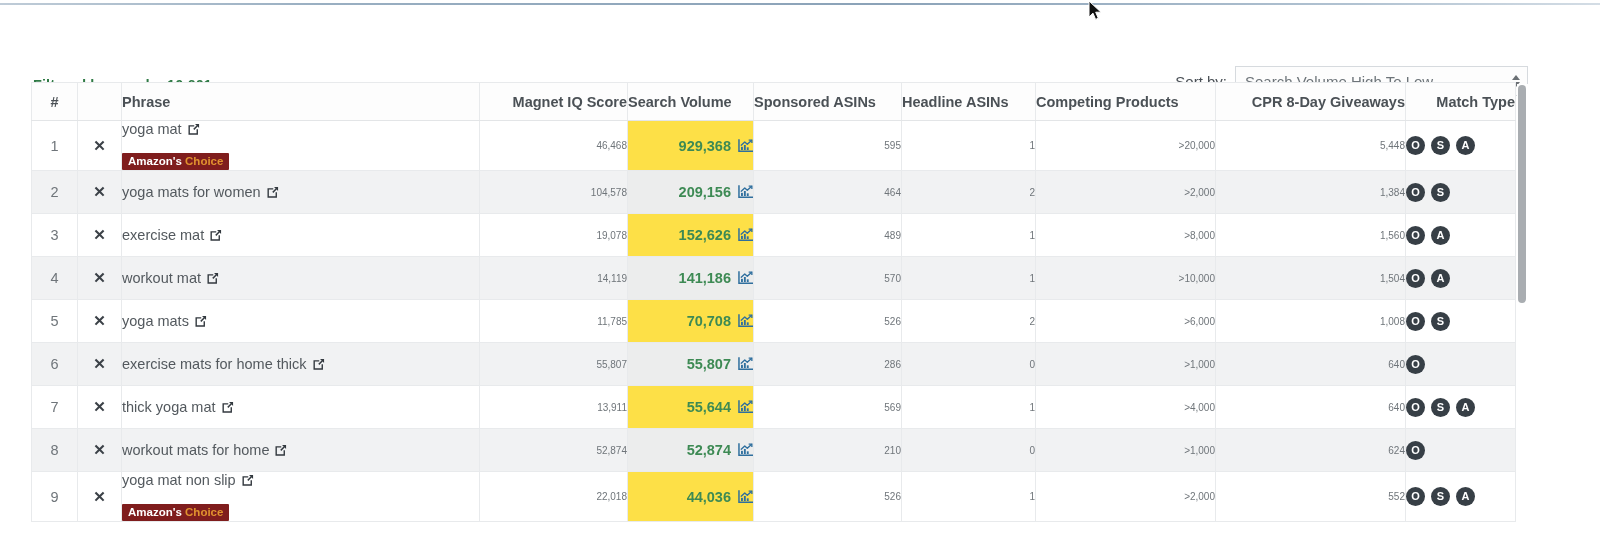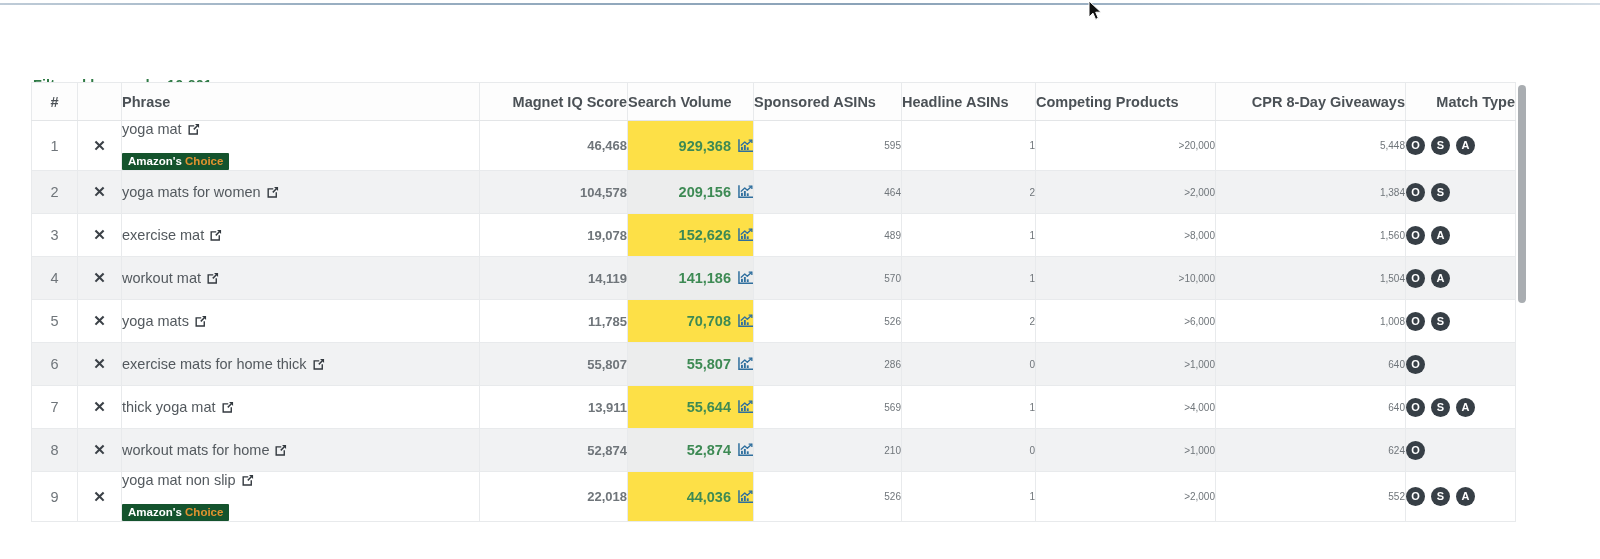--- a/index.html
+++ b/index.html
@@ -127,33 +127,33 @@
   }
   .phrase-line {
     display: flex; align-items: center; gap: 5px;
     font-size: 14.5px; color: #53595e;
     white-space: nowrap;
   }
   .ext-icon { display: inline-block; width: 13px; height: 13px; }
   .choice-badge {
     display: inline-block;
     margin-top: 16px;
-    background: #14532d;
+    background: #7f1d1d;
     padding: 2px 6px 3px 6px;
     font-size: 11.5px;
     line-height: 1.05;
     white-space: nowrap;
     border-radius: 1px;
   }
   .choice-badge .a { color: #ffffff; font-weight: bold; }
   .choice-badge .c { color: #e0922f; font-weight: bold; }
 
   td.miq {
     text-align: right; padding-right: 14px;
-    font-size: 13px; color: #6f757a; font-weight: bold;
+    font-size: 10px; color: #6f757a;
   }
   td.sv-cell { padding-right: 9px; }
   .sv-inner {
     display: flex; align-items: center; justify-content: flex-end;
     gap: 7px;
   }
   .sv-num { font-size: 14.5px; color: #3d8a54; font-weight: bold; }
   .chart-icon { display: inline-block; width: 15px; height: 14px; }
 
   td.rnum {
@@ -204,20 +204,30 @@
 
   <div class="cursor">
     <svg width="16" height="24" viewBox="0 0 16 24">
       <path d="M1,1 L1,17 L5,13.2 L7.6,19.4 L10.3,18.2 L7.7,12.2 L13,12.2 Z" fill="#111" stroke="#fff" stroke-width="1"></path>
     </svg>
   </div>
 
   <div class="toolbar">
     <div class="filtered-kw">Filtered keywords: 10,601</div>
 
+    <div class="sortwrap">
+      <span class="sort-label">Sort by:</span>
+      <div class="sort-select">
+        <span>Search Volume High To Low</span>
+        <span class="sort-arrows">
+          <span class="up"></span>
+            <span class="down"></span>
+        </span>
+      </div>
+    </div>
   </div>
 
   <div class="table-wrap">
     <table class="kw">
       <thead>
         <tr>
           <th class="c-num">#</th>
           <th class="c-x"></th>
           <th class="c-phr">Phrase</th>
           <th class="c-miq">Magnet IQ Score</th>

